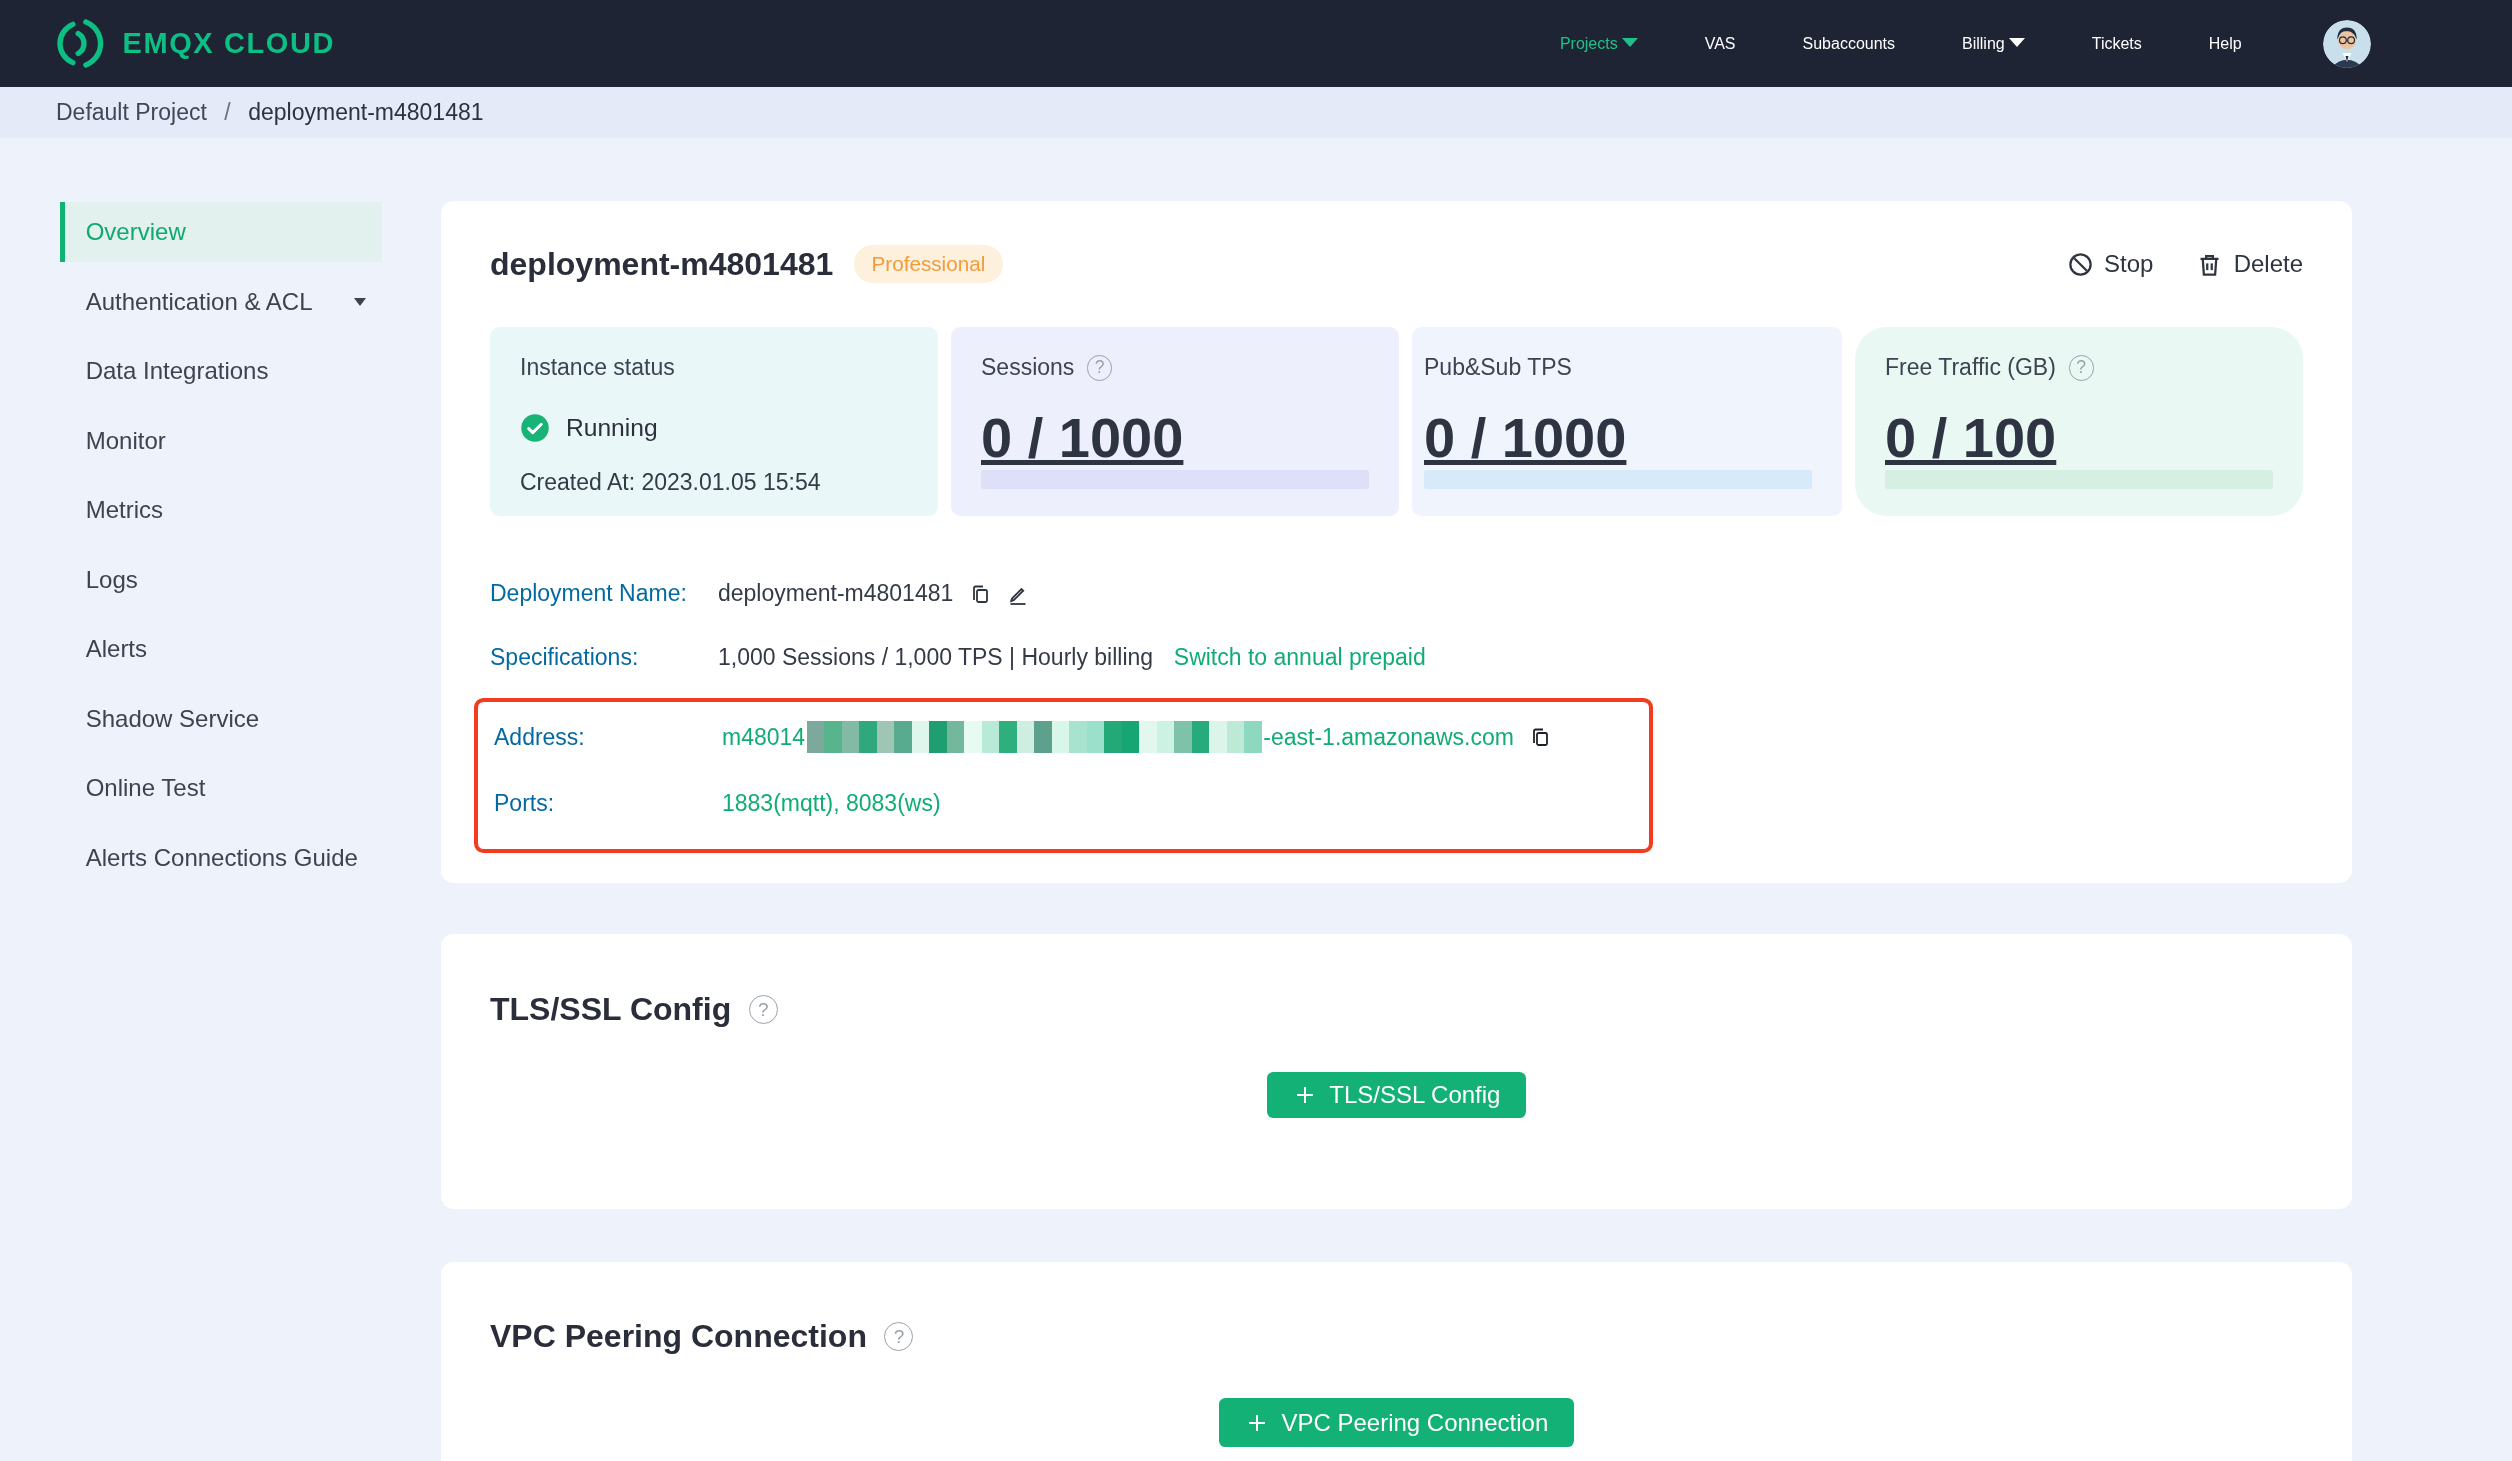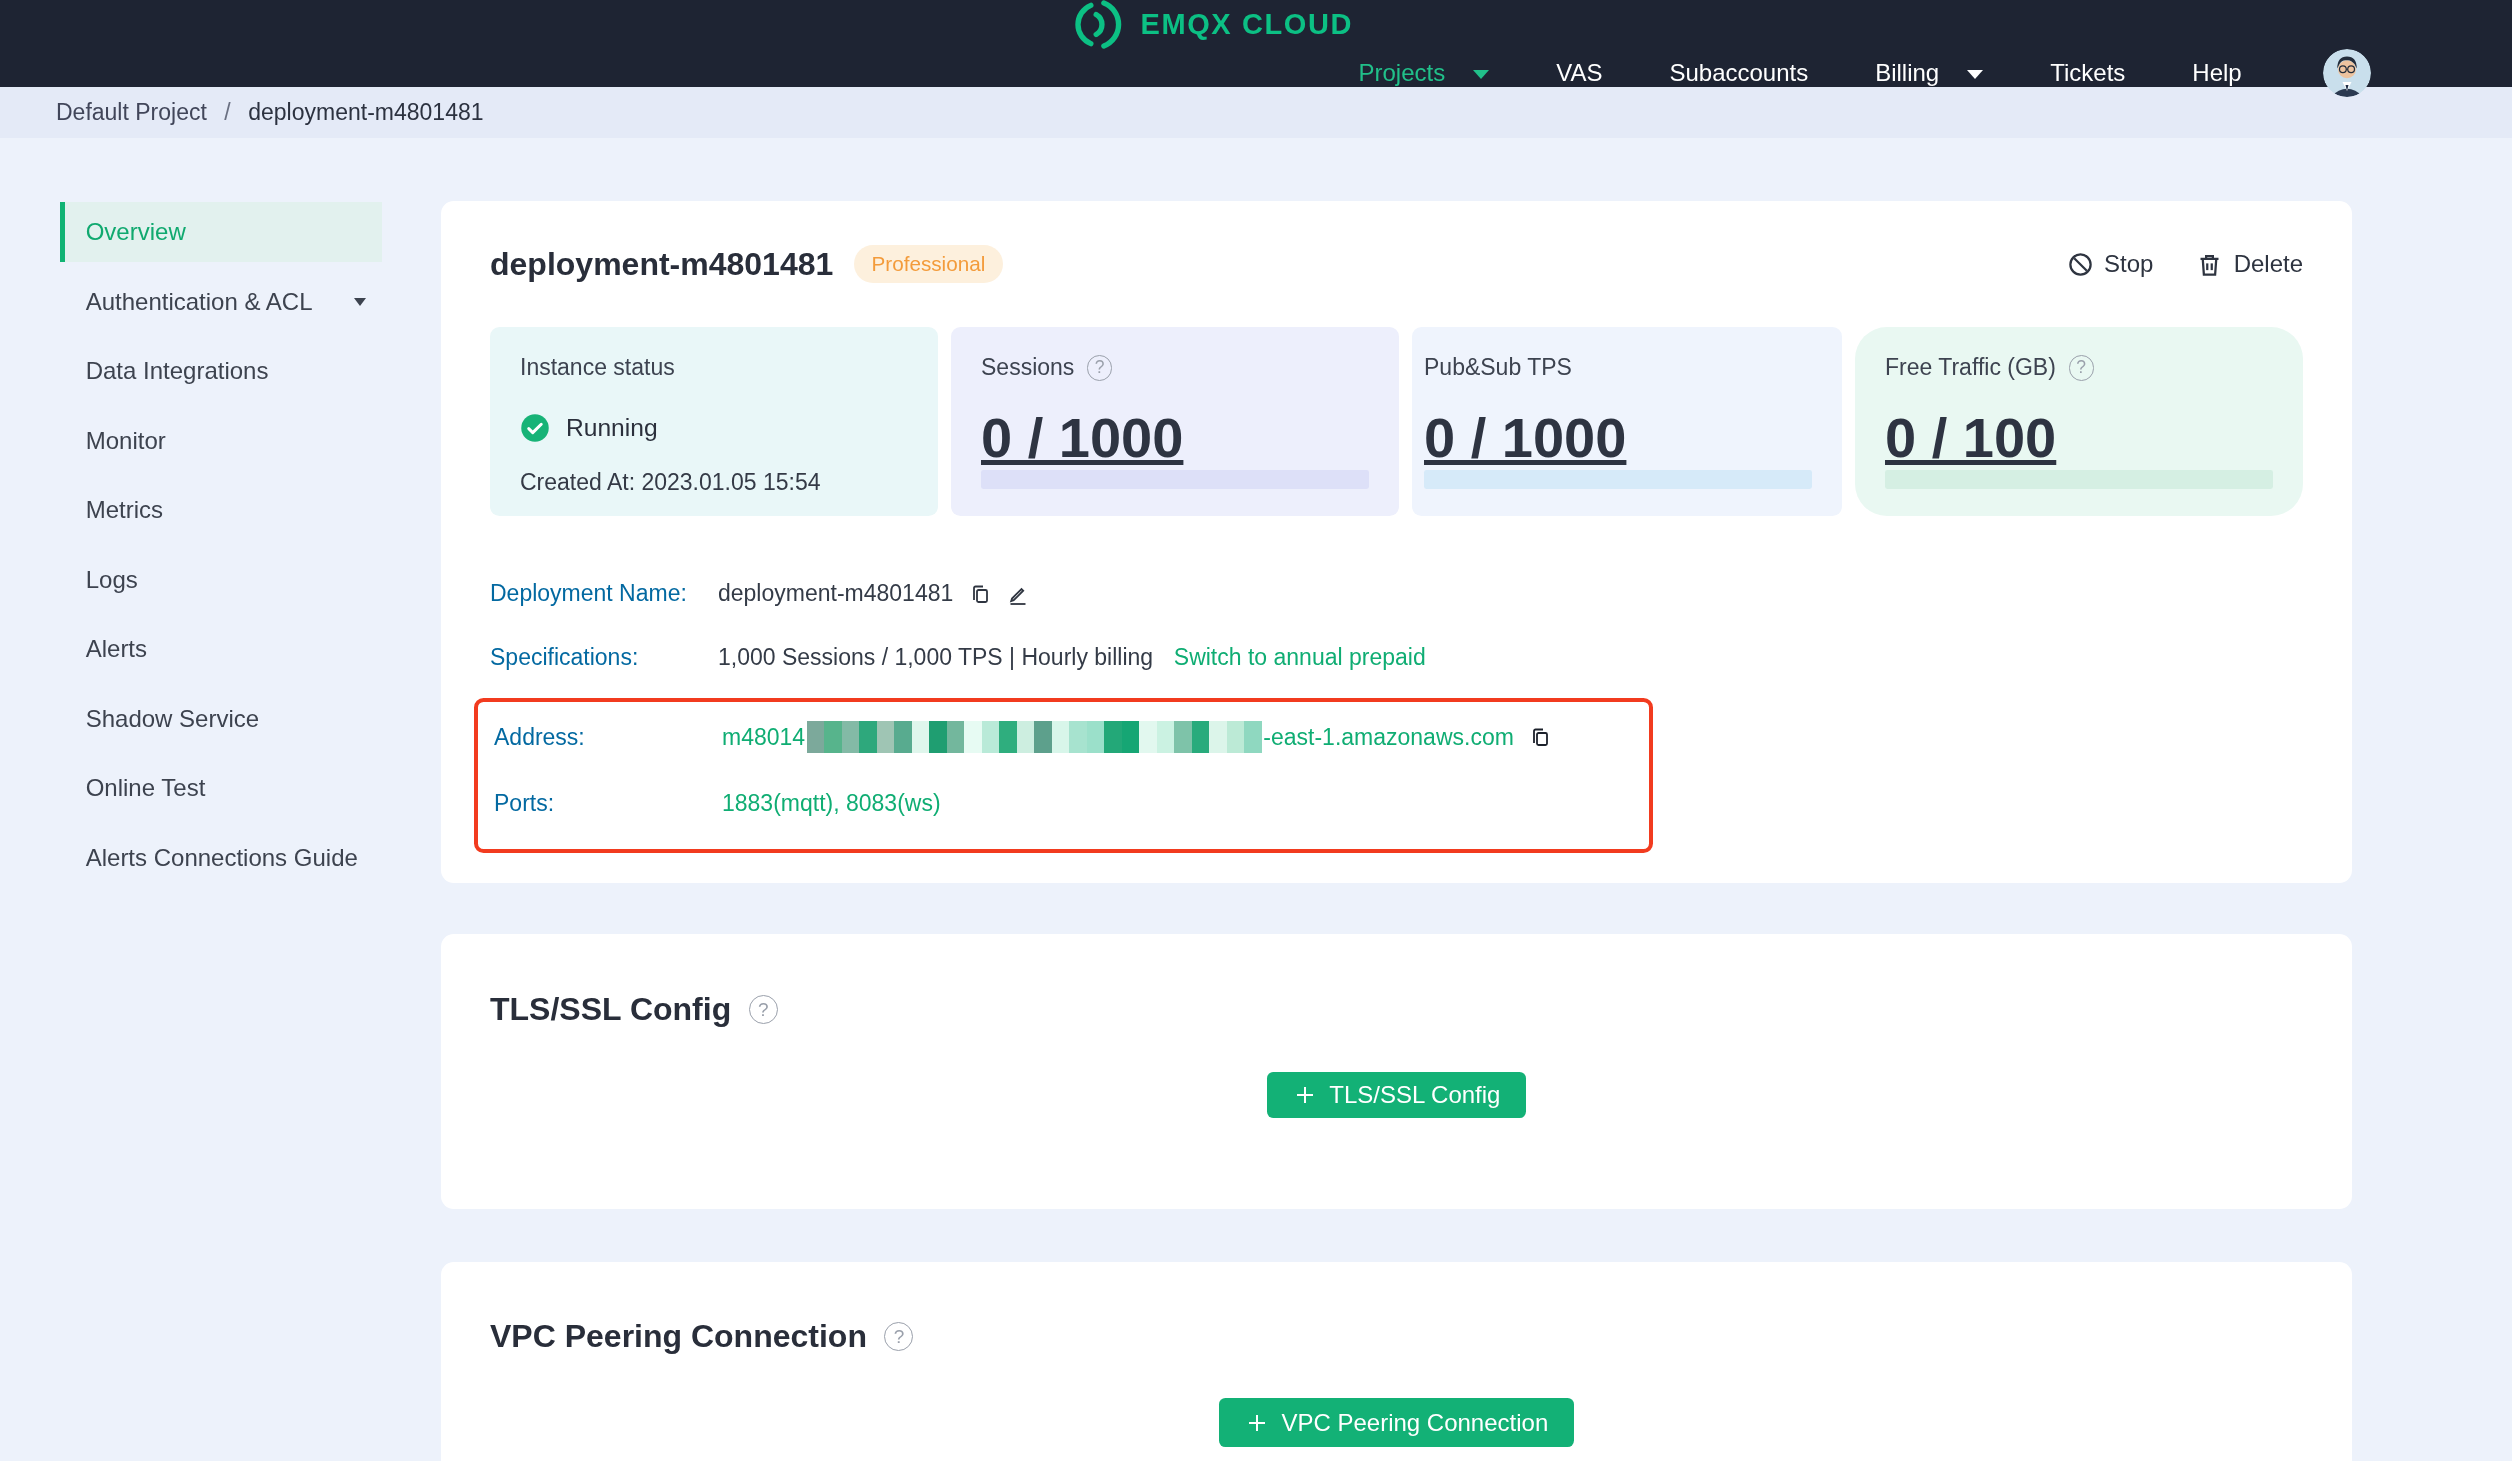--- a/index.html
+++ b/index.html
@@ -1,25 +1,25 @@
 <!DOCTYPE html>
 <html style="font-size:12.7px"><head>
 <meta charset="utf-8">
 <style>
   * { margin:0; padding:0; box-sizing:border-box; }
   html,body { width:2512px; height:1462px; overflow:hidden; }
   body { font-family:"Liberation Sans","DejaVu Sans",sans-serif; background:#edf2fb; color:#2e3440; }
 
   
-  .navbar { height:87px; background:#1e2433; display:flex; align-items:center; padding:0 141px 0 56px;flex-direction:column; }
+  .navbar { height:87px; background:#1e2433; display:flex; align-items:center; padding:0 141px 0 56px; }
   .logo { display:flex; align-items:center; gap:17.5px; }
   .logo svg { display:block; }
   .logo-text { color:#0cc084; font-size:29px; font-weight:700; letter-spacing:1.6px; }
   .nav-items { margin-left:auto; display:flex; align-items:center; gap:67px; }
-  .nav-item { display:flex; align-items:center; gap:28px; color:#ffffff; font-size:24px; cursor:pointer; }
+  .nav-item { display:flex; gap:4px; color:#ffffff; font-size:16px; cursor:pointer; }
   .nav-item.active { color:#21c08a; }
   .caret { width:0; height:0; border-left:8px solid transparent; border-right:8px solid transparent; border-top:9.5px solid currentColor; margin-top:3.2px; }
   .avatar { width:48px; height:48px; border-radius:50%; overflow:hidden; margin-left:14.3px; flex:none; }
 
   
   .breadcrumb { height:51px; background:#e4eaf7; display:flex; align-items:center; gap:17.5px; padding:0 56px; font-size:23px; }
   .crumb-project { color:#41465a; }
   .crumb-sep { color:#6a7082; }
   .crumb-current { color:#2c3240; }
 

